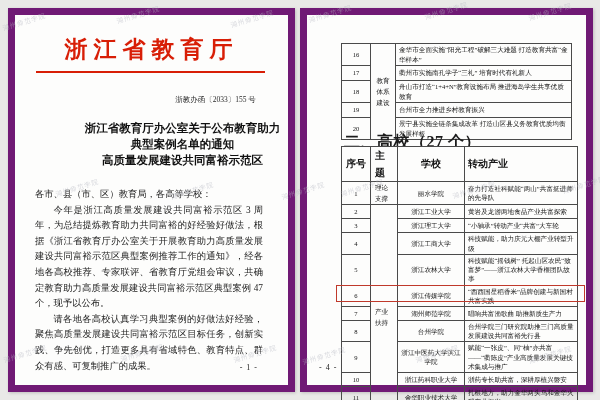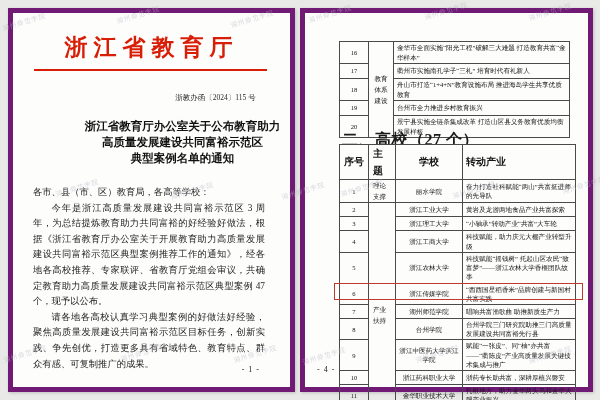--- a/index.html
+++ b/index.html
@@ -12,21 +12,21 @@
   html,body{margin:0;padding:0;}
   body{
     width:600px;height:400px;overflow:hidden;
     background:#e9e9e7;
     font-family:"Liberation Serif","DejaVu Serif",serif;
     color:var(--ink);
   }
   #canvas{position:relative;width:600px;height:400px;}
   .page{
     position:absolute;top:8px;height:384px;background:#fdfdfc;
-    border:5px solid #701a75;box-shadow:1px 1px 3px rgba(0,0,0,.18);
+    border:7px solid #701a75;box-shadow:1px 1px 3px rgba(0,0,0,.18);
     box-sizing:border-box;
   }
   .page-left{left:8px;width:287px;}
   .page-right{left:300px;width:293px;}
 
   
   .letterhead{
     position:absolute;top:19px;left:0;width:100%;text-align:center;
     font-size:23px;font-weight:900;color:var(--letterhead-red);
     letter-spacing:6px;white-space:nowrap;
@@ -87,25 +87,25 @@
   }
 </style>
 </head>
 <body>
 
 <div id="canvas">
 
   <div class="page page-left">
     <div class="letterhead">浙江省教育厅</div>
     <div class="red-rule"></div>
-    <div class="doc-number">浙教办函〔2024〕115 号</div>
+    <div class="doc-number">浙教办函〔2033〕155 号</div>
     <div class="doc-title">
       <div>浙江省教育厅办公室关于公布教育助力</div>
+      <div>典型案例名单的通知</div>
       <div>高质量发展建设共同富裕示范区</div>
-      <div>典型案例名单的通知</div>
     </div>
     <div class="doc-body">
       <p class="salutation">各市、县（市、区）教育局，各高等学校：</p>
       <p class="para">今年是浙江高质量发展建设共同富裕示范区 3 周年，为总结提炼教育助力共同富裕的好经验好做法，根据《浙江省教育厅办公室关于开展教育助力高质量发展建设共同富裕示范区典型案例推荐工作的通知》，经各地各高校推荐、专家联评、省教育厅党组会审议，共确定教育助力高质量发展建设共同富裕示范区典型案例 47 个，现予以公布。</p>
       <p class="para">请各地各高校认真学习典型案例的好做法好经验，聚焦高质量发展建设共同富裕示范区目标任务，创新实践、争先创优，打造更多具有省域特色、教育特点、群众有感、可复制推广的成果。</p>
     </div>
     <div class="page-num pn-right">- 1 -</div>
   </div>
 
   <div class="page page-right">

